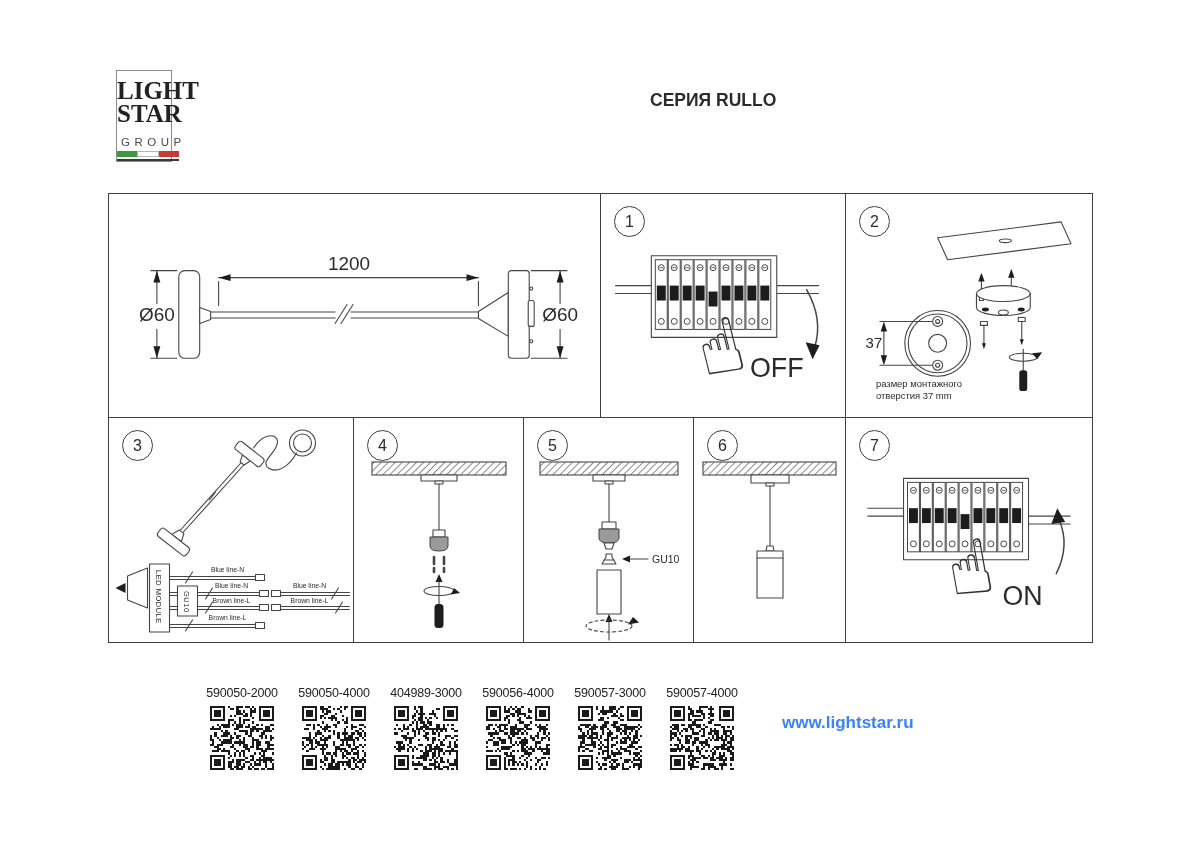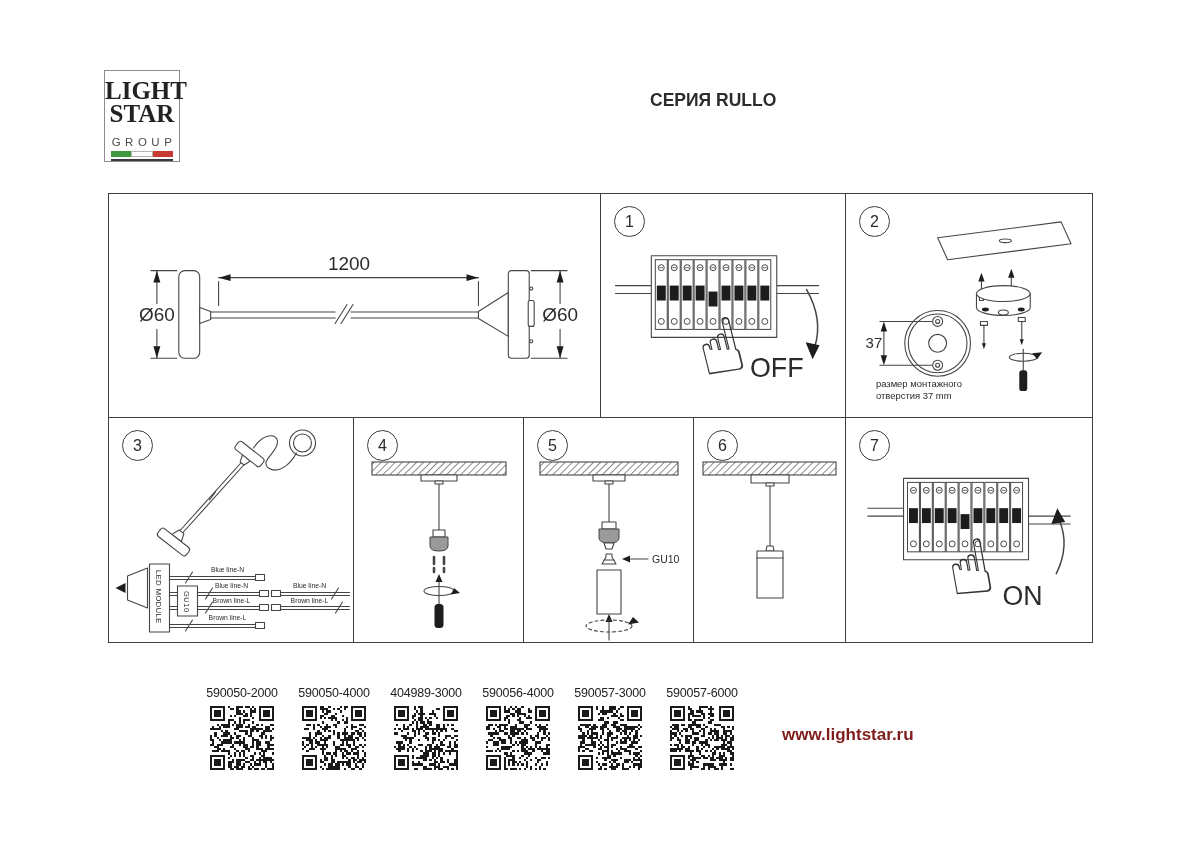--- a/index.html
+++ b/index.html
@@ -1,20 +1,20 @@
 <!DOCTYPE html>
 <html><head>
 <meta charset="utf-8">
 <style>
   html,body{margin:0;padding:0;background:#e8e8e8;}
   .page{position:relative;width:1200px;height:848px;background:#ffffff;
         font-family:"Liberation Sans",sans-serif;color:#2b2b2b;overflow:hidden;}
 
   
-  .logo-box{position:absolute;left:104px;top:70px;width:76px;height:92px;
+  .logo-box{position:absolute;left:116px;top:70px;width:56px;height:92px;
             border:1px solid #8c8c8c;box-sizing:border-box;text-align:center;}
   .logo-word{font-family:"Liberation Serif",serif;font-weight:bold;font-size:25px;
              line-height:22px;color:#222;letter-spacing:0px;}
   .logo-words{margin-top:9px;transform:scaleY(1.05);}
   .logo-group{font-size:11.5px;letter-spacing:4.5px;color:#4a4a4a;margin-top:12px;margin-left:4px;}
   .flag{width:62px;height:6px;margin:3px auto 0;display:flex;}
   .flag div{flex:1;height:100%;box-sizing:border-box;}
   .flag .white{background:#fdfdfd;border:1px solid #b5b5b5;}
   .flag-underline{width:62px;height:2px;background:#3a3a3a;margin:2px auto 0;}
 
@@ -48,21 +48,21 @@
   .d .dash{stroke-dasharray:3 3;}
   .d .hand{fill:#333;stroke:none;font-family:"DejaVu Sans",sans-serif;}
 
   
   .qr-row{position:absolute;left:196px;top:686px;display:flex;}
   .qr-item{width:92px;text-align:center;}
   .qr-label{font-size:12.5px;color:#222;margin-bottom:6px;letter-spacing:-0.2px;}
   .qr{width:64px;height:64px;margin:0 auto;}
   .qr svg{width:100%;height:100%;fill:#1a1a1a;}
 
-  .website{position:absolute;left:782px;top:713px;font-size:17px;font-weight:bold;color:#7f1d1d;margin-top:12px;}
+  .website{position:absolute;left:782px;top:713px;font-size:17px;font-weight:bold;color:#3b82f6;}
 </style>
 </head>
 <body>
 
 <div class="page">
 
   <div class="logo-box">
     <div class="logo-words">
       <div class="logo-word">LIGHT</div>
       <div class="logo-word">STAR</div>
@@ -2344,21 +2344,21 @@
             <rect x="0" y="28" width="1" height="1"></rect>
             <rect x="1" y="28" width="1" height="1"></rect>
             <rect x="2" y="28" width="1" height="1"></rect>
             <rect x="3" y="28" width="1" height="1"></rect>
             <rect x="4" y="28" width="1" height="1"></rect>
             <rect x="5" y="28" width="1" height="1"></rect>
             <rect x="6" y="28" width="1" height="1"></rect>
           </svg></div>
     </div>
     <div class="qr-item">
-      <div class="qr-label">590057-6000</div>
+      <div class="qr-label">590057-4000</div>
       <div class="qr"><svg viewBox="0 0 29 29" shape-rendering="crispEdges">
             <rect x="8" y="0" width="1" height="1"></rect>
             <rect x="13" y="0" width="1" height="1"></rect>
             <rect x="14" y="0" width="1" height="1"></rect>
             <rect x="15" y="0" width="1" height="1"></rect>
             <rect x="16" y="0" width="1" height="1"></rect>
             <rect x="18" y="0" width="1" height="1"></rect>
             <rect x="8" y="1" width="1" height="1"></rect>
             <rect x="9" y="1" width="1" height="1"></rect>
             <rect x="13" y="1" width="1" height="1"></rect>

